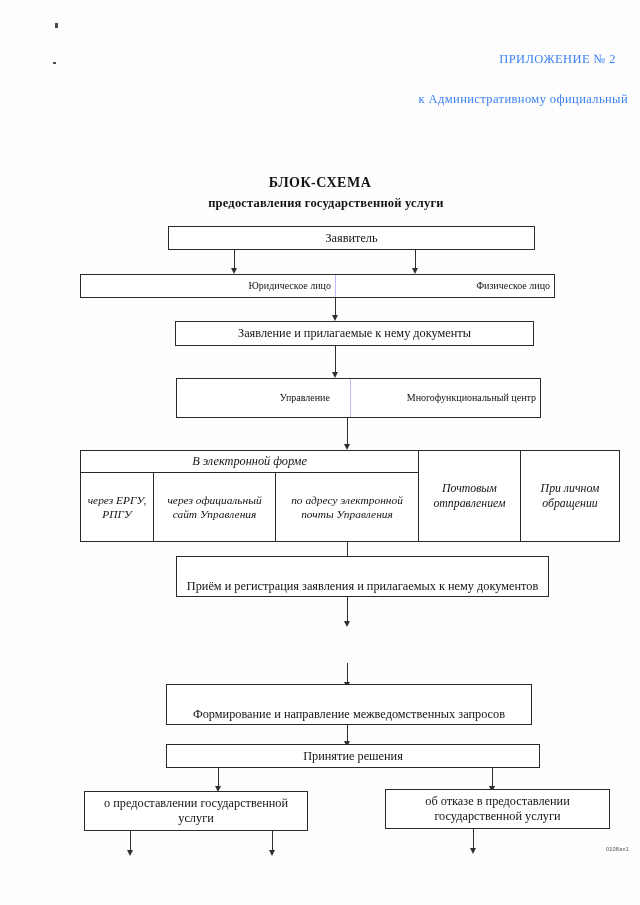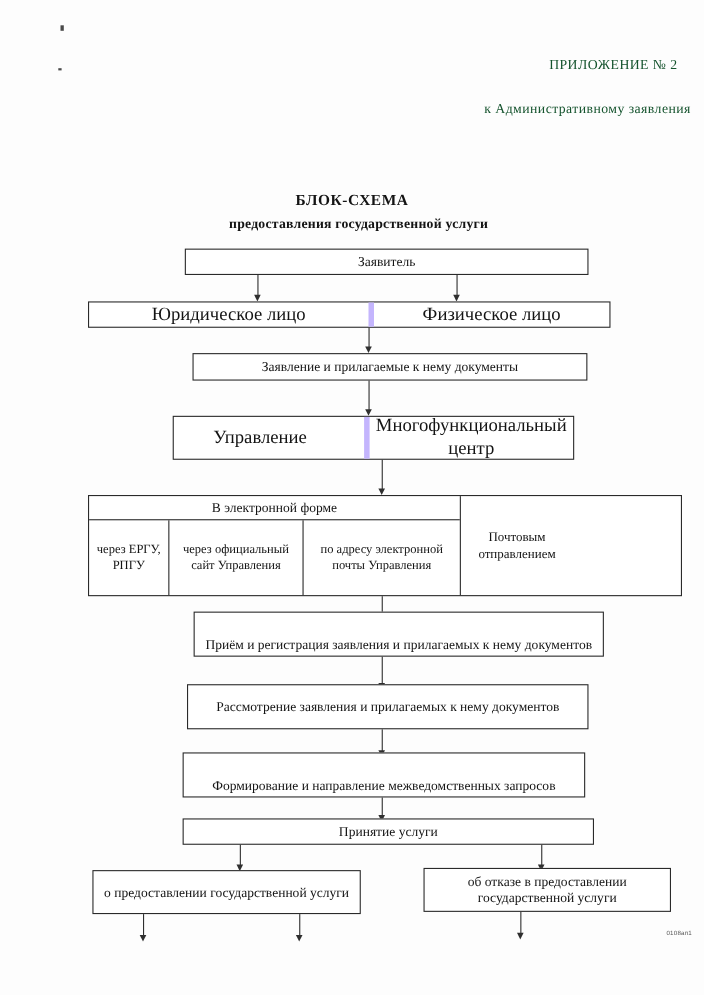--- a/index.html
+++ b/index.html
@@ -16,21 +16,21 @@
     font-family: "Liberation Serif", "DejaVu Serif", serif;
     color: #141414;
   }
 
   
   .hdr {
     position: absolute;
     font-size: 12.5px;
     letter-spacing: 0.4px;
     white-space: nowrap;
-    color: #14532d;
+    color: #3b82f6;
   }
   #hdr-line1 { right: 24px; top: 52px; }
   #hdr-line2 { right: 12px; top: 92px; }
 
   
   #title-main {
     position: absolute;
     left: 0; right: 0;
     top: 175px;
     text-align: center;
@@ -69,40 +69,41 @@
     position: absolute;
     box-sizing: border-box;
     border: 1px solid #2a2a2a;
     background: #ffffff;
     display: flex;
   }
   .split > .cell {
     box-sizing: border-box;
     display: flex;
     align-items: center;
-    justify-content: center;
-    text-align: center;
-    font-size: 17px;
+    justify-content: flex-end;
+    text-align: center;
+    font-size: 10px;
     line-height: 1.22;
     padding: 2px 4px;
   }
-  .split > .cell + .cell { border-left: 5px solid #c4b5fd; }
+  .split > .cell + .cell { border-left: 1px solid #c4b5fd; }
 
   
   #channels {
     position: absolute;
     box-sizing: border-box;
     border: 1px solid #2a2a2a;
     background: #ffffff;
     display: flex;
   }
   #channels .col {
     box-sizing: border-box;
     display: flex;
     flex-direction: column;
+    font-style: italic;
   }
   #channels .col + .col { border-left: 1px solid #2a2a2a; }
   #channels .grp-head {
     box-sizing: border-box;
     border-bottom: 1px solid #2a2a2a;
     display: flex;
     align-items: center;
     justify-content: center;
     font-size: 12.3px;
     height: 22px;
@@ -161,21 +162,21 @@
 </style>
 </head>
 <body>
 
 <div id="page">
 
   <div class="speck" style="left:55px; top:23px; width:3px; height:5px;"></div>
   <div class="speck" style="left:53px; top:62px; width:3px; height:2px;"></div>
 
   <div class="hdr" id="hdr-line1">ПРИЛОЖЕНИЕ № 2</div>
-  <div class="hdr" id="hdr-line2">к Административному заявления</div>
+  <div class="hdr" id="hdr-line2">к Административному официальный</div>
 
   <div id="title-main">БЛОК-СХЕМА</div>
   <div id="title-sub">предоставления государственной услуги</div>
 
   <div class="box" style="left:168px; top:226px; width:367px; height:24px;">
     <span>Заявитель</span>
   </div>
 
   <div class="vline" style="left:234px; top:250px; height:19px;"></div>
   <div class="arrowhead" style="left:231px; top:268px;"></div>
@@ -194,21 +195,21 @@
   <div class="vline" style="left:335px; top:298px; height:18px;"></div>
   <div class="arrowhead" style="left:332px; top:315px;"></div>
 
   <div class="box" style="left:175px; top:321px; width:359px; height:25px;">
     <span>Заявление и прилагаемые к нему документы</span>
   </div>
 
   <div class="vline" style="left:335px; top:346px; height:27px;"></div>
   <div class="arrowhead" style="left:332px; top:372px;"></div>
 
-  <div class="split" style="left:157px; top:378px; width:365px; height:40px;">
+  <div class="split" style="left:176px; top:378px; width:365px; height:40px;">
     <div class="cell" style="width:165px;">
       <span>Управление</span>
     </div>
     <div class="cell" style="width:200px;margin-left:16px;">
       <span>Многофункциональный центр</span>
     </div>
   </div>
 
   <div class="vline" style="left:347px; top:418px; height:28px;"></div>
   <div class="arrowhead" style="left:344px; top:444px;"></div>
@@ -229,56 +230,58 @@
         </div>
       </div>
     </div>
 
     <div class="col" style="width:103px;">
       <div class="plain">
         <span>Почтовым отправлением</span>
       </div>
     </div>
 
+    <div class="col" style="width:100px;">
+      <div class="plain">
+        <span>При личном обращении</span>
+      </div>
+    </div>
   </div>
 
   <div class="vline" style="left:347px; top:542px; height:20px;"></div>
   <div class="arrowhead" style="left:344px; top:560px;"></div>
 
   <div class="box" style="left:176px; top:556px; width:373px; height:41px;align-items:flex-end;">
     <span>Приём и регистрация заявления и прилагаемых к нему документов</span>
   </div>
 
   <div class="vline" style="left:347px; top:597px; height:26px;"></div>
   <div class="arrowhead" style="left:344px; top:621px;"></div>
 
-  <div class="box" style="left:170px; top:622px; width:365px; height:41px;">
-    <span>Рассмотрение заявления и прилагаемых к нему документов</span>
-  </div>
 
   <div class="vline" style="left:347px; top:663px; height:22px;"></div>
   <div class="arrowhead" style="left:344px; top:682px;"></div>
 
   <div class="box" style="left:166px; top:684px; width:366px; height:41px;align-items:flex-end;">
     <span>Формирование и направление межведомственных запросов</span>
   </div>
 
   <div class="vline" style="left:347px; top:725px; height:18px;"></div>
   <div class="arrowhead" style="left:344px; top:741px;"></div>
 
   <div class="box" style="left:166px; top:744px; width:374px; height:24px;">
-    <span>Принятие услуги</span>
+    <span>Принятие решения</span>
   </div>
 
   <div class="vline" style="left:218px; top:768px; height:19px;"></div>
   <div class="arrowhead" style="left:215px; top:786px;"></div>
   <div class="vline" style="left:492px; top:768px; height:19px;"></div>
   <div class="arrowhead" style="left:489px; top:786px;"></div>
 
-  <div class="box" style="left:84px; top:791px; width:244px; height:40px;">
+  <div class="box" style="left:84px; top:791px; width:224px; height:40px;">
     <span>о предоставлении государственной услуги</span>
   </div>
   <div class="box" style="left:385px; top:789px; width:225px; height:40px;">
     <span>об отказе в предоставлении государственной услуги</span>
   </div>
 
   <div class="vline" style="left:130px; top:831px; height:21px;"></div>
   <div class="arrowhead" style="left:127px; top:850px;"></div>
   <div class="vline" style="left:272px; top:831px; height:21px;"></div>
   <div class="arrowhead" style="left:269px; top:850px;"></div>

